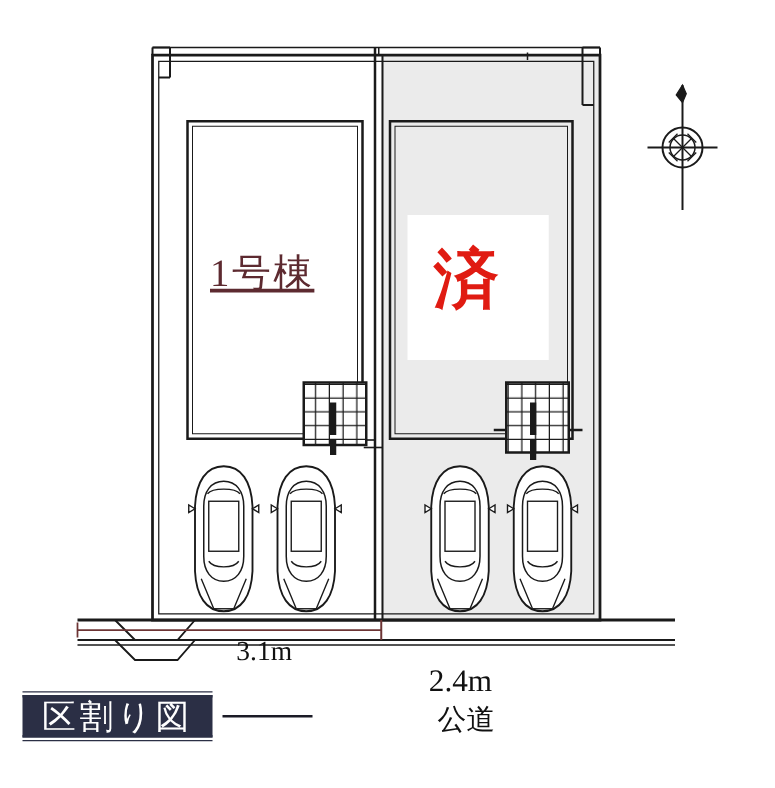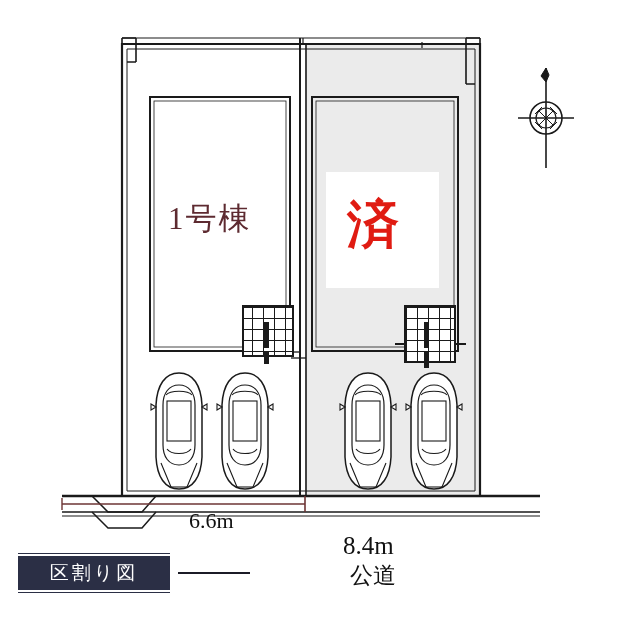--- a/index.html
+++ b/index.html
@@ -38,20 +38,21 @@
     line-height: 1;
   }
 
   #lot-left-label {
     left: 168px;
     top: 203px;
     font-size: 31px;
     letter-spacing: 2px;
     color: #5d2a30;
     font-family: "Liberation Serif", "DejaVu Serif", serif;
+    text-decoration: underline;
   }
 
   #sold-stamp {
     left: 347px;
     top: 198px;
     font-size: 52px;
     font-weight: bold;
     color: #e01b12;
     font-family: "DejaVu Sans", "Liberation Sans", sans-serif;
     letter-spacing: 0;
@@ -105,21 +106,21 @@
   #caption-plate::after {
     content: "";
     position: absolute;
     left: 0; bottom: -5px;
     width: 152px;
     height: 1px;
     background: #2b2f45;
   }
   #caption-text {
     color: #ffffff;
-    font-size: 19px;
+    font-size: 27px;
     letter-spacing: 3px;
     font-family: "DejaVu Sans", "Liberation Sans", sans-serif;
   }
   #caption-rule {
     position: absolute;
     left: 178px;
     top: 572px;
     width: 72px;
     height: 2px;
     background: #1b1b26;
@@ -239,23 +240,23 @@
       <path d="M-7,-7 L7,7 M7,-7 L-7,7" stroke="#1a1a1a" stroke-width="1"></path>
       <path d="M-11,-4 L-4,-11 M11,-4 L4,-11 M-11,4 L-4,11 M11,4 L4,11" stroke="#1a1a1a" stroke-width="1"></path>
     </g>
 
   </svg>
 
   <div class="txt" id="lot-left-label">1号棟</div>
 
   <div class="txt" id="sold-stamp">済</div>
 
-  <div class="txt" id="dim-left-label">6.6m</div>
-
-  <div class="txt" id="road-width-label">8.4m</div>
+  <div class="txt" id="dim-left-label">3.1m</div>
+
+  <div class="txt" id="road-width-label">2.4m</div>
 
   <div class="txt" id="road-type-label">公道</div>
 
   <div id="caption-plate">
     <span id="caption-text">区割り図</span>
   </div>
   <div id="caption-rule"></div>
 
 </div>
 

